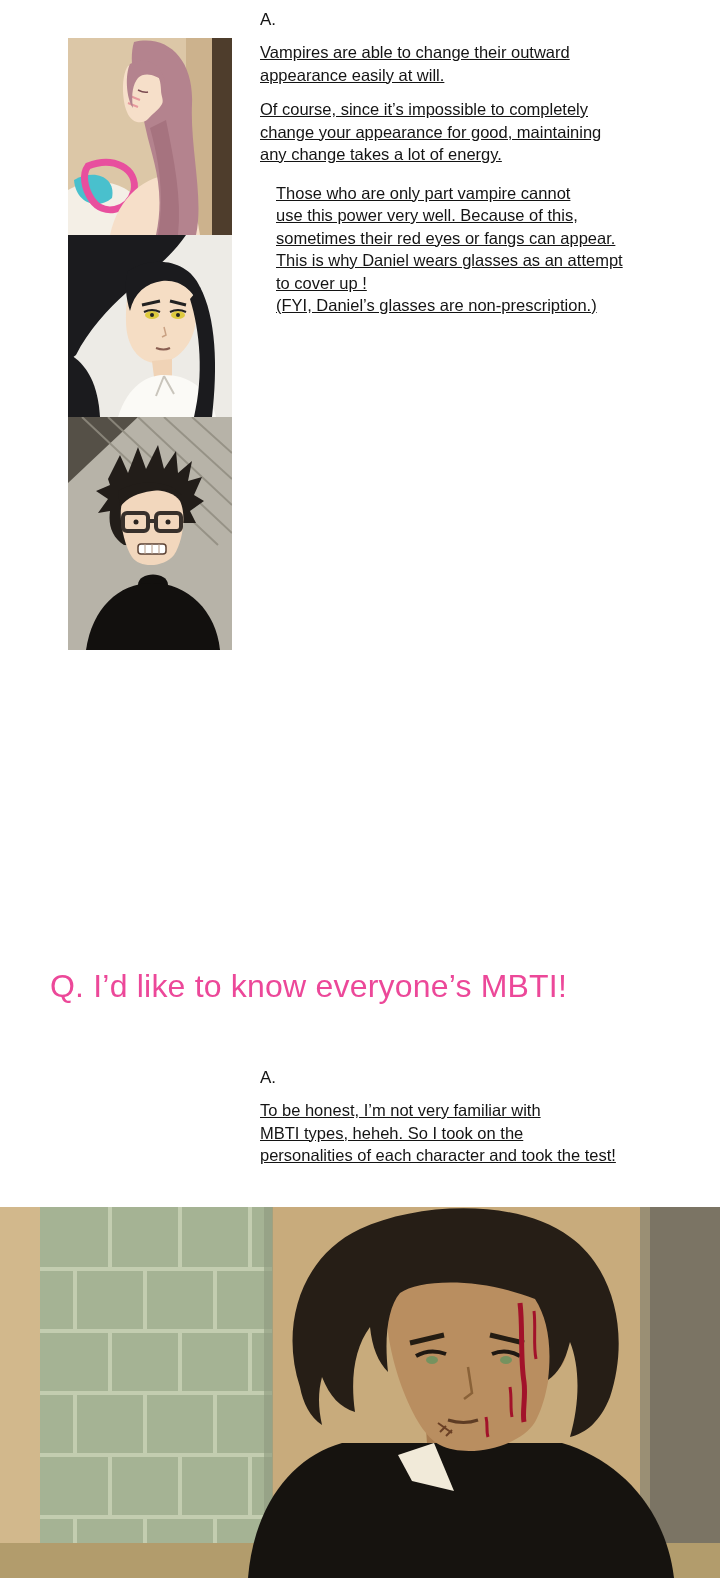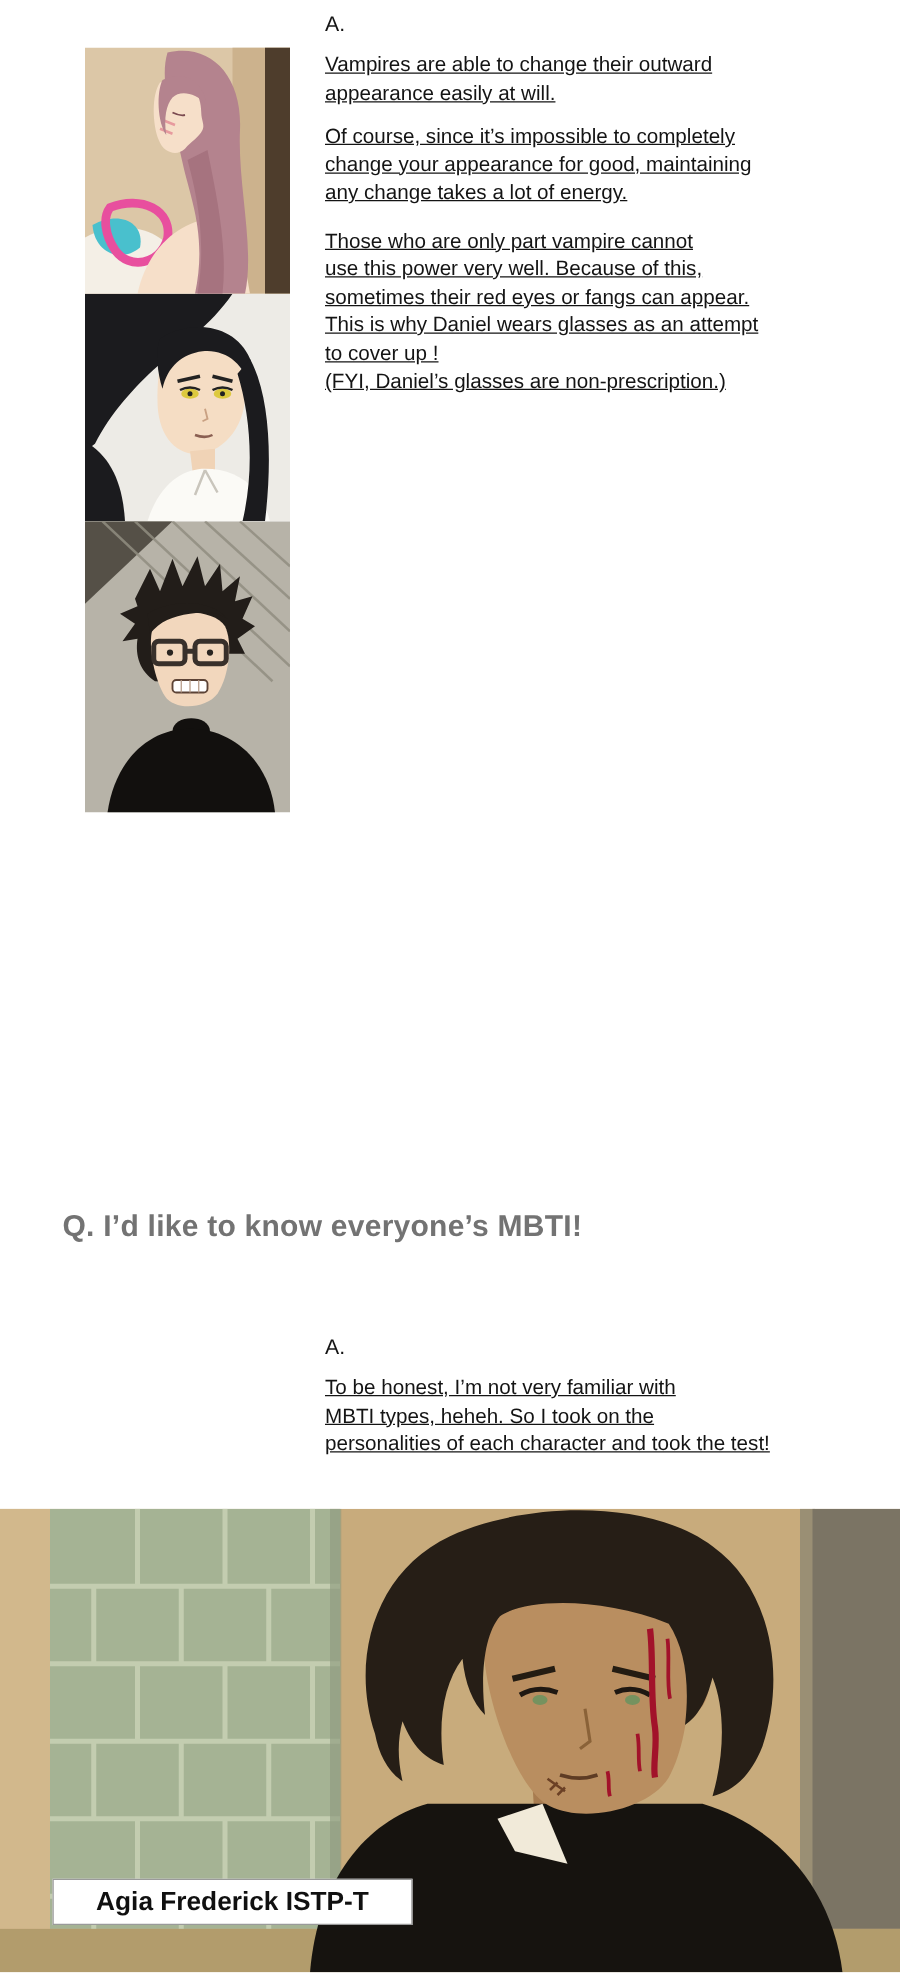--- a/index.html
+++ b/index.html
@@ -8,23 +8,23 @@
   .strip{position:absolute;left:68px;top:38px;width:164px;height:612px;}
   .strip svg{display:block;}
   .answer-col{position:absolute;left:260px;top:8px;width:456px;}
   .ans-label{font-size:17px;line-height:23px;}
   .para{font-size:16.5px;line-height:22.5px;white-space:pre-line;margin:0;text-decoration:underline;}
   .p1{margin:10px 0 12px 0;}
   .p2{margin:0 0 36px 0;}
   .p3{margin:0 0 17px 0;}
   .p4{margin:0 0 16px 0;}
   .p5{margin:0 0 15px 0;}
-  .p6{margin:0;}
-  .question{position:absolute;left:50px;top:968px;font-size:24px;font-weight:700;
-            letter-spacing:0.2px;color:#737373;margin:0;}
+  .p6{margin:16px;}
+  .question{position:absolute;left:50px;top:968px;font-size:32px;font-weight:400;
+            letter-spacing:0.2px;color:#ec4899;margin:0;}
   .answer2{position:absolute;left:260px;top:1066px;width:456px;}
   .panel{position:absolute;left:0;top:1207px;width:720px;height:371px;}
   .panel svg{display:block;}
   .caption{position:absolute;left:42px;top:1503px;width:288px;height:37px;
            background:#ffffff;border:1px solid #9a9a9a;box-sizing:border-box;
            display:flex;align-items:center;justify-content:center;
            font-size:21px;font-weight:700;color:#101010;}
 </style>
 </head>
 <body>
@@ -160,15 +160,14 @@
           <path d="M520,96 C523,120 520,150 524,175 C526,190 522,205 524,215" stroke-width="5"></path>
           <path d="M534,104 C536,120 533,138 536,152" stroke-width="3"></path>
           <path d="M510,180 C512,192 510,200 512,210" stroke-width="3"></path>
           <path d="M486,210 C488,218 486,224 488,230" stroke-width="3"></path>
         </g>
       </g>
     </svg>
 
   </div>
 
-  <div class="caption">Agia Frederick ISTP-T</div>
 
 </div>
 
 </body></html>

